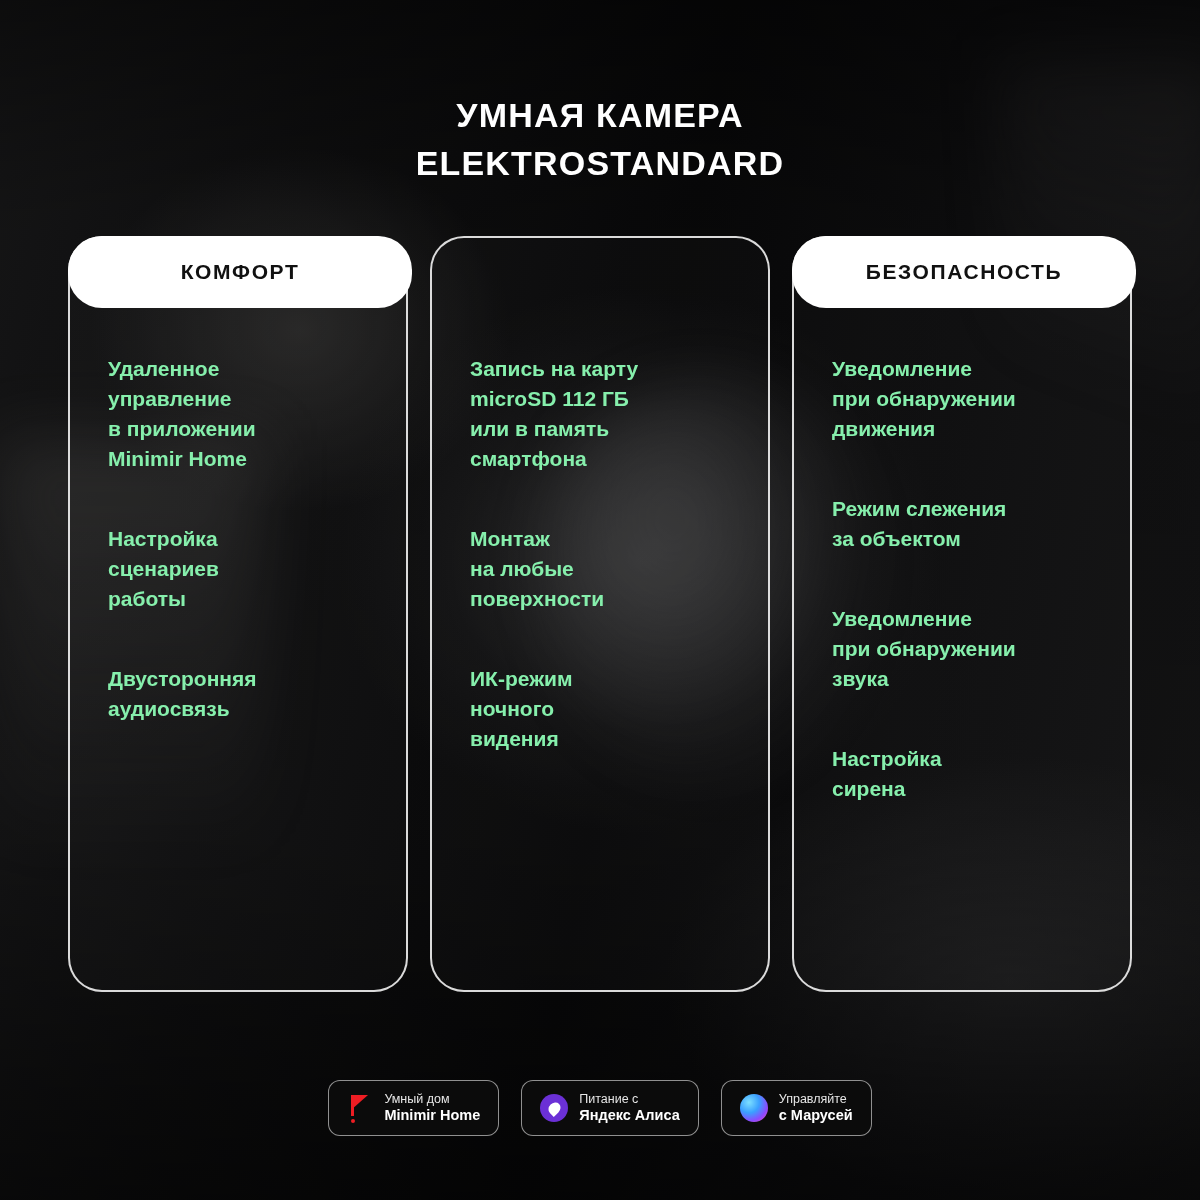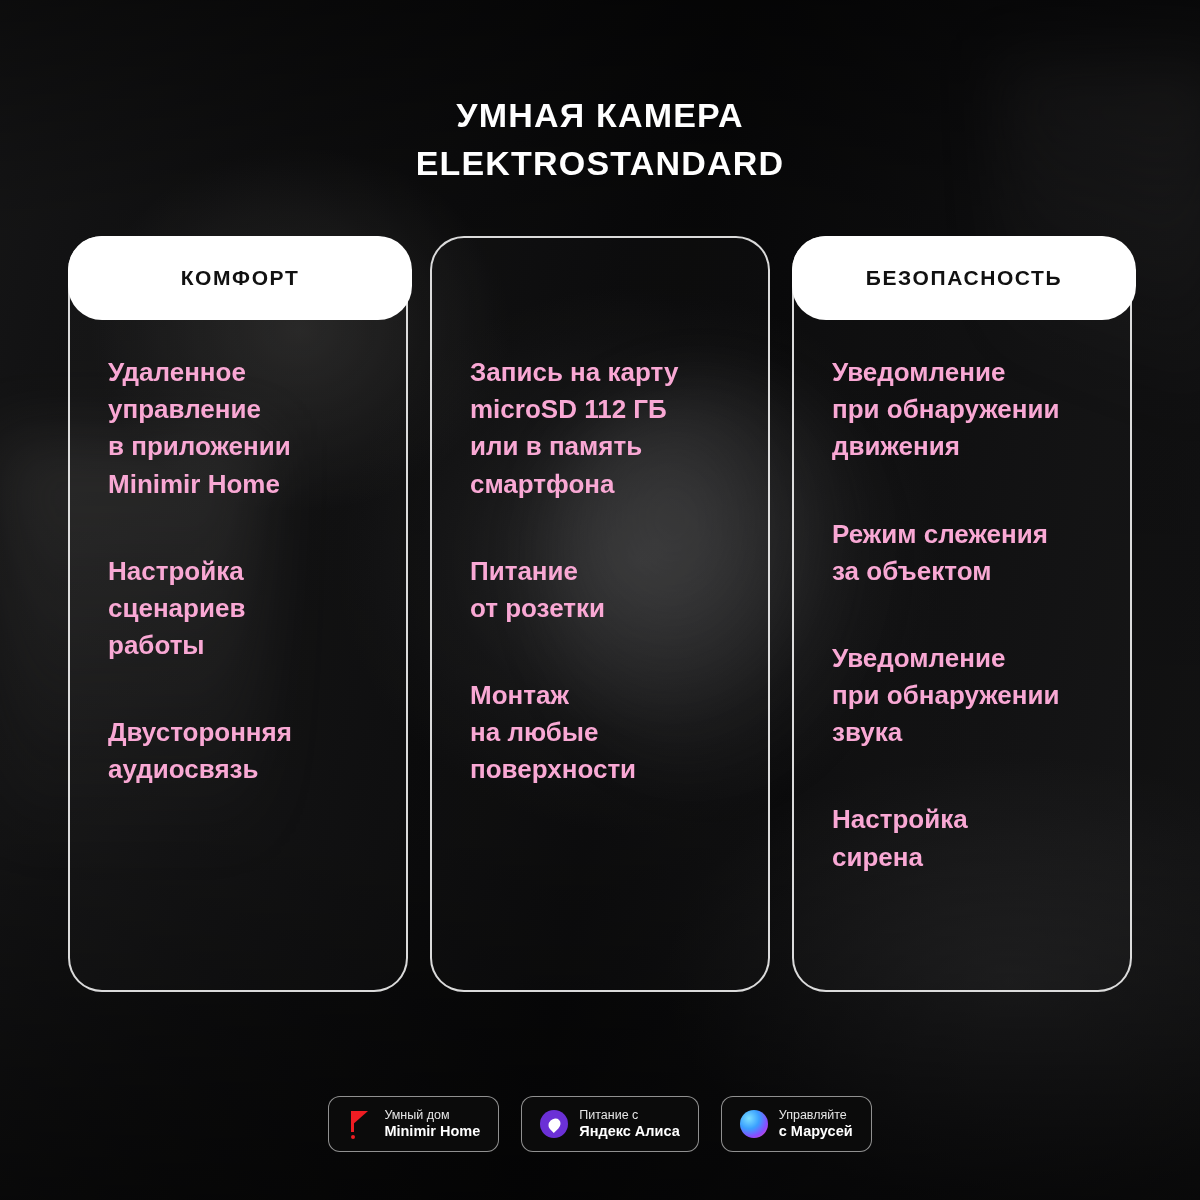--- a/index.html
+++ b/index.html
@@ -95,21 +95,21 @@
     border-radius: 34px;
     position: relative;
     background: rgba(255,255,255,0.02);
   }
 
   .card-head {
     position: absolute;
     top: -2px;
     left: -2px;
     width: 344px;
-    height: 84px;
+    height: 72px;
     background: #ffffff;
     border-radius: 34px;
     display: flex;
     align-items: center;
     justify-content: center;
   }
   .card-head-text {
     color: #111111;
     font-size: 21px;
     font-weight: bold;
@@ -119,34 +119,34 @@
 
   .card-body {
     position: absolute;
     top: 116px;
     left: 0;
     width: 100%;
     padding: 0 38px;
   }
 
   .feature {
-    color: #f9a8d4;
-    font-size: 26px;
+    color: #86efac;
+    font-size: 21px;
     font-weight: bold;
     line-height: 1.43;
     margin-bottom: 50px;
     white-space: pre-line;
   }
   .feature:last-child { margin-bottom: 0; }
 
   
   .badges {
     position: absolute;
     left: 0;
-    bottom: 48px;
+    bottom: 64px;
     width: 100%;
     display: flex;
     justify-content: center;
     gap: 22px;
   }
 
   .badge {
     background: #0b0b0b;
     border: 1px solid rgba(255,255,255,0.55);
     border-radius: 12px;
@@ -255,25 +255,26 @@
 аудиосвязь</div>
       </div>
     </div>
 
     <div class="card">
       <div class="card-body">
         <div class="feature">Запись на карту
 microSD 112 ГБ
 или в память
 смартфона</div>
-        <div class="feature">Питание
-от розетки</div>
         <div class="feature">Монтаж
 на любые
 поверхности</div>
+        <div class="feature">ИК-режим
+ночного
+видения</div>
       </div>
     </div>
 
     <div class="card">
       <div class="card-head">
         <div class="card-head-text">БЕЗОПАСНОСТЬ</div>
       </div>
       <div class="card-body">
         <div class="feature">Уведомление
 при обнаружении

